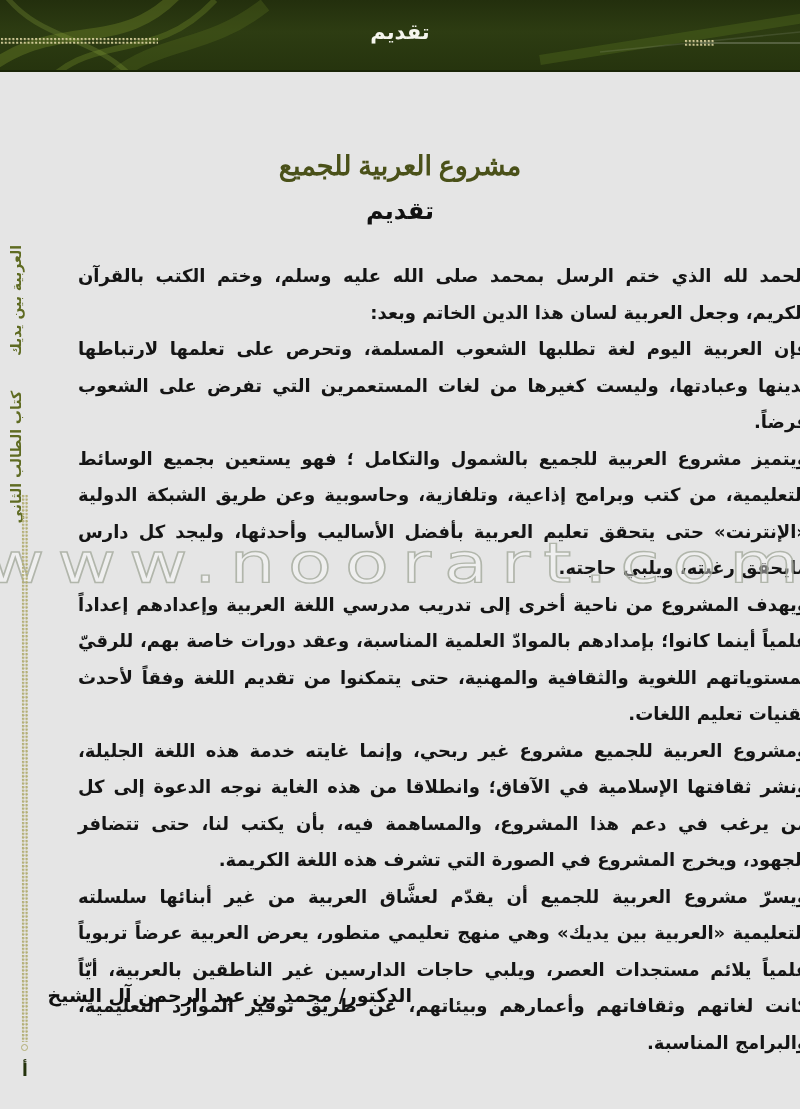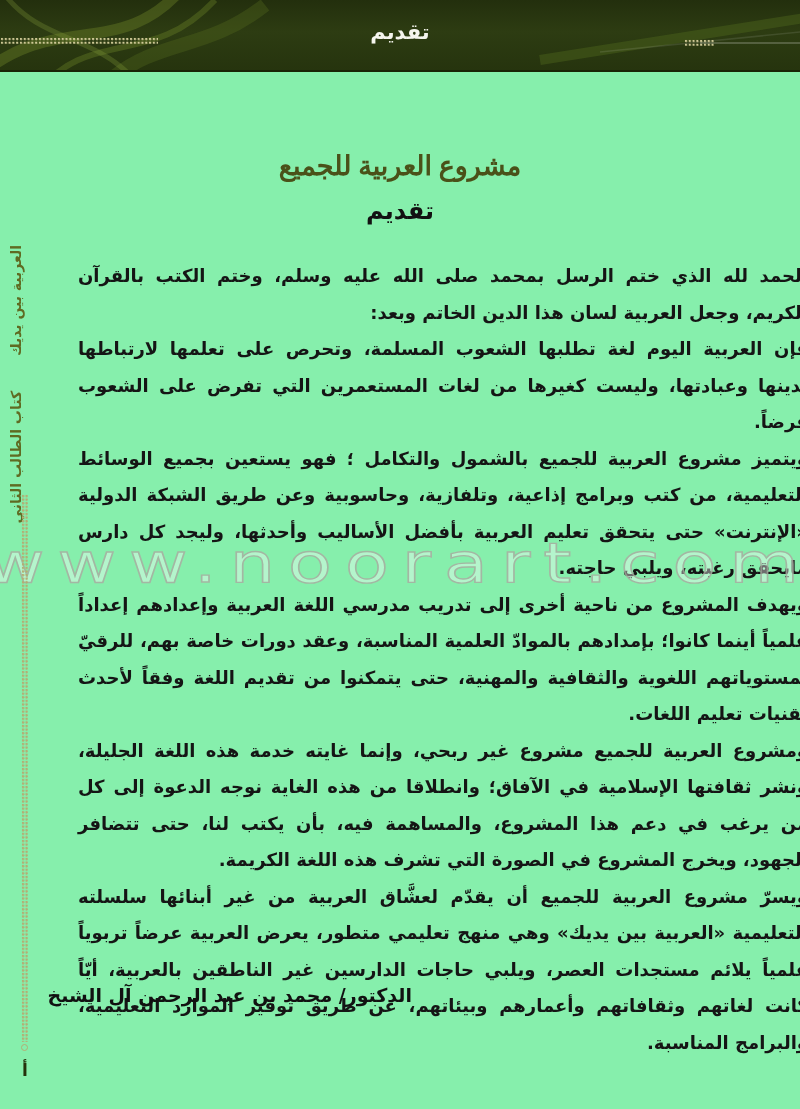--- a/index.html
+++ b/index.html
@@ -1,17 +1,17 @@
 <!DOCTYPE html>
 <html lang="ar"><head>
 <meta charset="utf-8">
 <style>
   html,body{margin:0;padding:0;background:#ffffff;}
   .page{
-    position:relative;width:800px;height:1109px;background:#86efac;
+    position:relative;width:800px;height:1109px;background:#e5e5e5;
     overflow:hidden;font-family:"DejaVu Sans",sans-serif;
   }
   
   .header-band{
     position:absolute;left:0;top:0;width:800px;height:70px;
     background:linear-gradient(180deg,#232f0d 0%,#2d3c12 45%,#26340e 100%);
     border-bottom:2px solid #1a2407;
   }
   .header-art{position:absolute;left:0;top:0;width:800px;height:70px;}
   .header-title{

